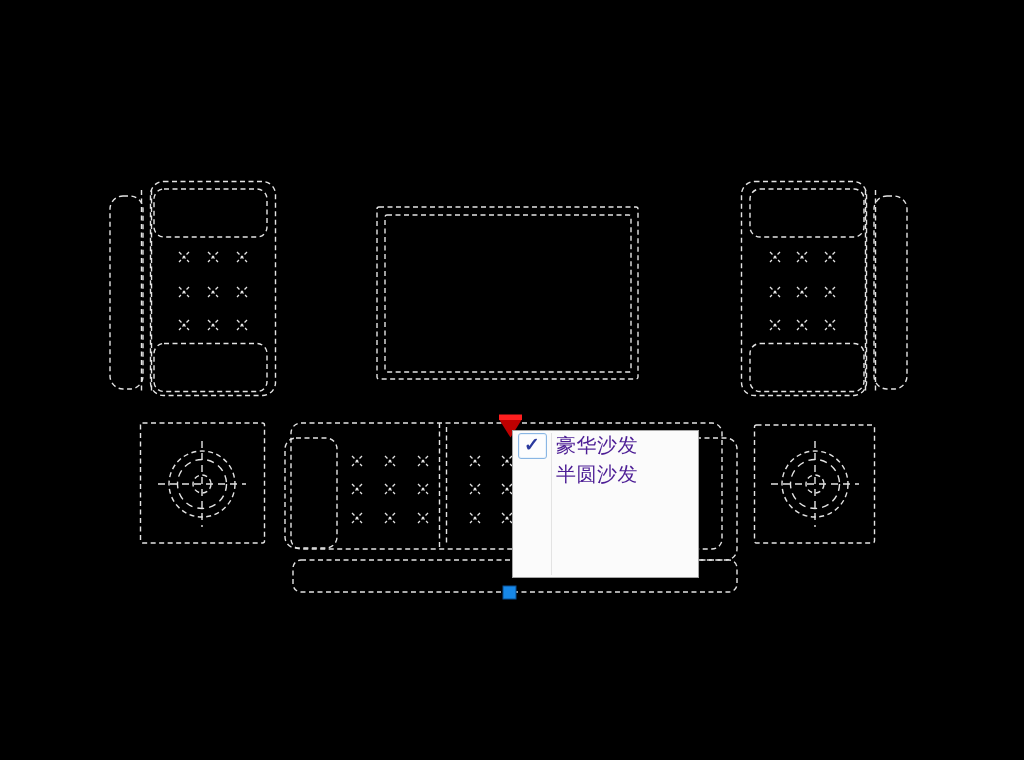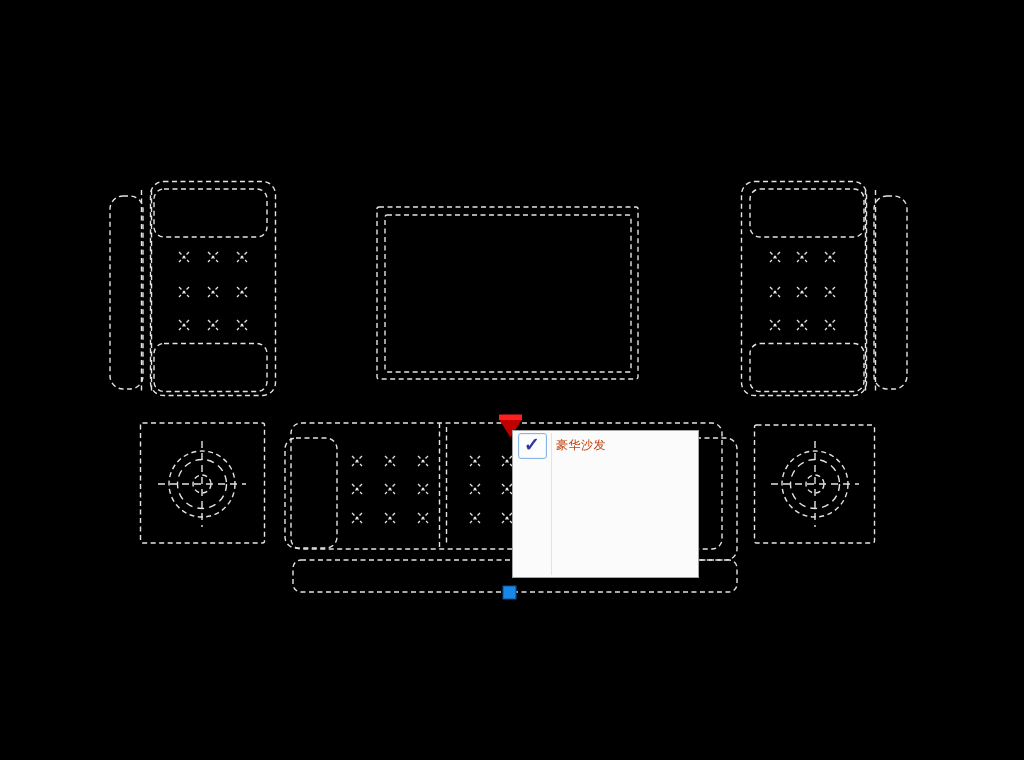--- a/index.html
+++ b/index.html
@@ -37,21 +37,21 @@
   }
   .vis-row.checked .vis-checkbox{
     visibility:visible;border:1px solid #8ab6e4;background:#fdfdfe;
     box-shadow:0 0 0 1px #eaf3fb inset;
   }
   .vis-check{
     font-size:19px;line-height:1;color:#2b3a9e;font-weight:bold;
     transform:translateY(-1px);
   }
   .vis-label{
-    font-size:12px;color:#c2410c;padding-left:5px;white-space:nowrap;
+    font-size:20px;color:#4c1d95;padding-left:5px;white-space:nowrap;
     letter-spacing:0.5px;
   }
 </style>
 </head>
 <body>
 
 <div class="stage">
 
   <svg class="cad" width="1024" height="760" viewBox="0 0 1024 760">
 
@@ -123,16 +123,24 @@
     <div class="vis-sep"></div>
     <div id="vis-rows">
         <div class="vis-row checked">
       <div class="vis-icon-cell">
         <div class="vis-checkbox">
           <span class="vis-check">✓</span>
         </div>
       </div>
       <span class="vis-label">豪华沙发</span>
     </div>
+        <div class="vis-row">
+      <div class="vis-icon-cell">
+        <div class="vis-checkbox">
+          <span class="vis-check"></span>
+        </div>
+      </div>
+      <span class="vis-label">半圆沙发</span>
+    </div>
       </div>
   </div>
 
 </div>
 
 </body></html>

